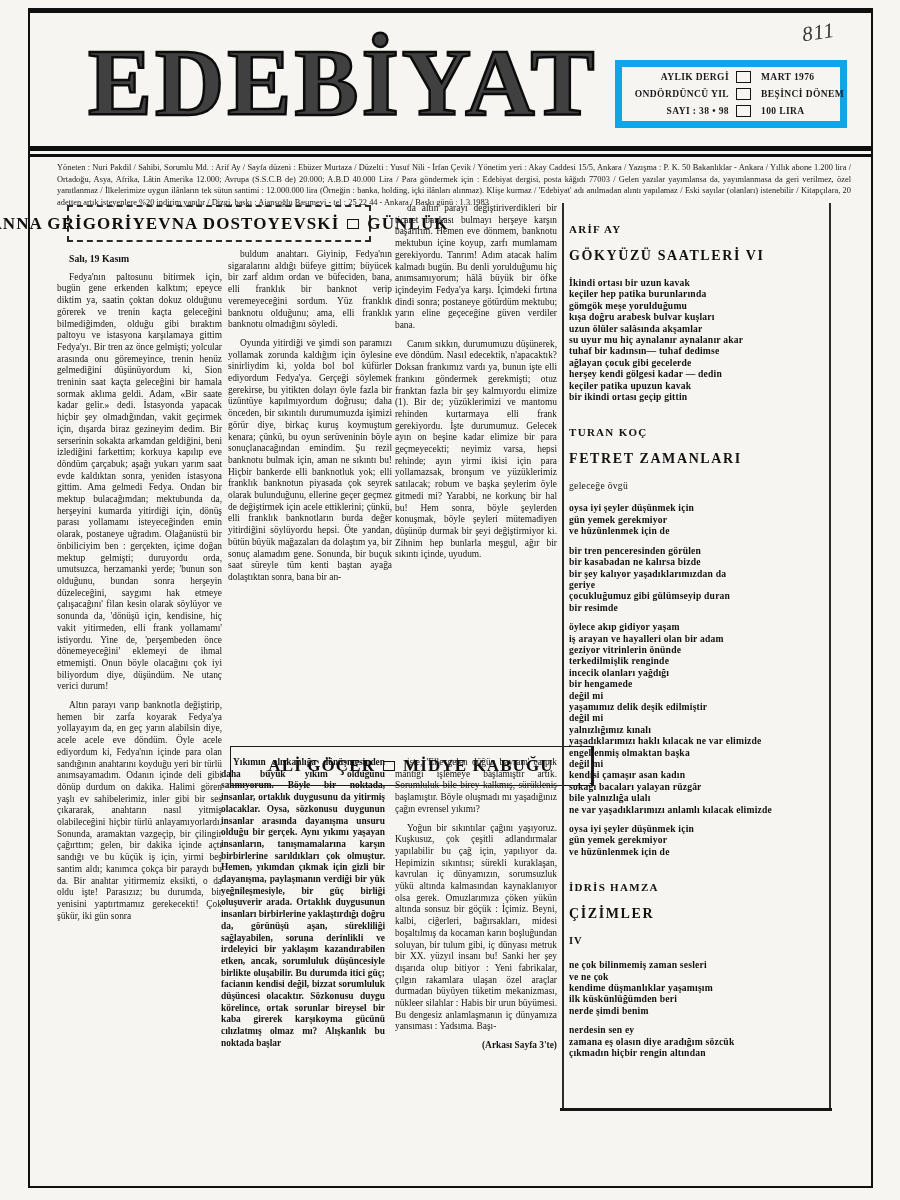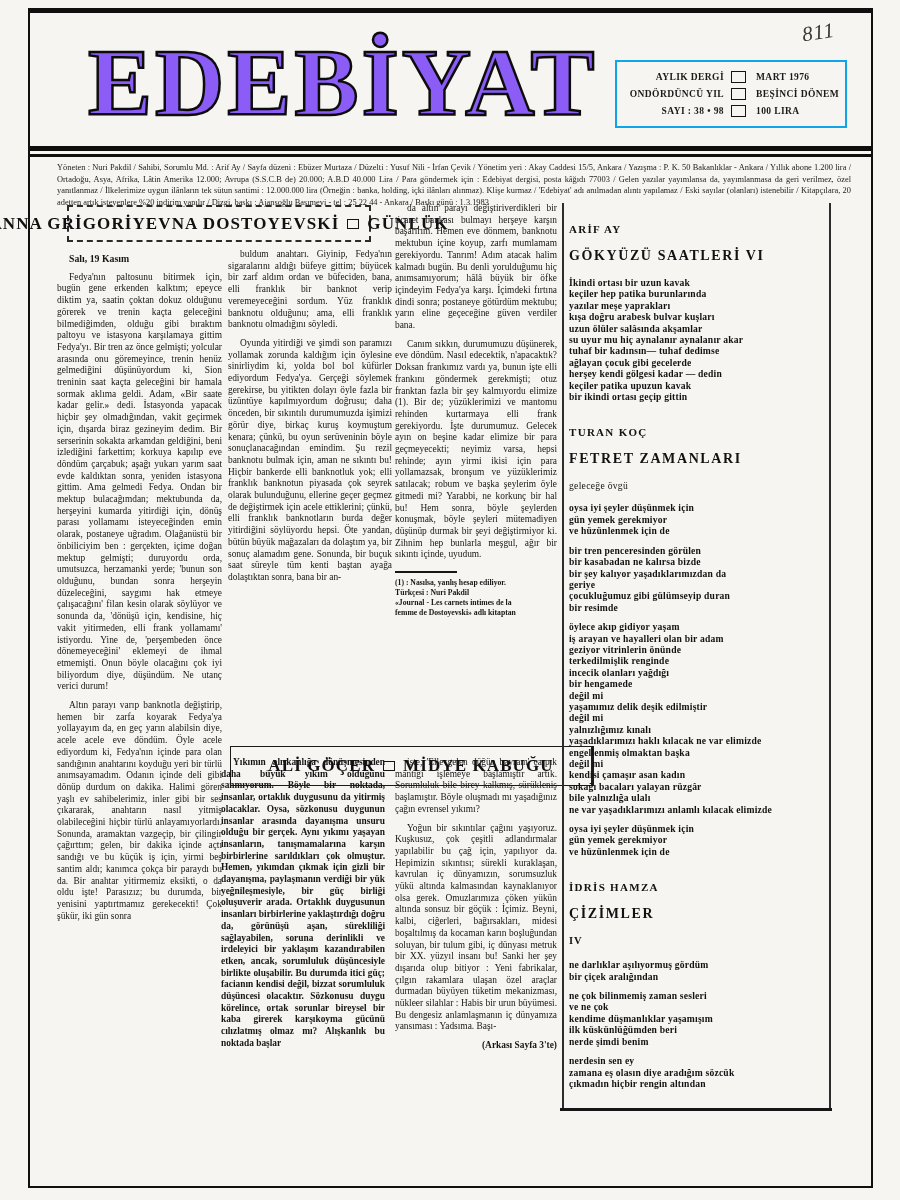--- a/index.html
+++ b/index.html
@@ -10,23 +10,23 @@
   .frame{position:absolute;background:#101010;}
   .frame-top{left:28px;top:8px;width:845px;height:5px;}
   .frame-left{left:28px;top:8px;width:2px;height:1180px;}
   .frame-right{left:871px;top:8px;width:2px;height:1180px;}
   .frame-bottom{left:28px;top:1186px;width:845px;height:2px;}
 
   .handwritten{position:absolute;left:802px;top:20px;font-size:21px;font-style:italic;
     color:#3a3a3a;transform:rotate(-9deg);letter-spacing:1px;}
 
   .masthead-title{position:absolute;left:88px;top:34px;font-size:96px;line-height:1.02;
-    font-weight:bold;letter-spacing:3px;color:#8b5cf6;-webkit-text-stroke:2.5px #0c0c0c;}
-
-  .info-box{position:absolute;left:615px;top:60px;width:232px;height:68px;border:2px solid #0ea5e9;
+    font-weight:bold;letter-spacing:3px;color:#404040;-webkit-text-stroke:2.5px #0c0c0c;}
+
+  .info-box{position:absolute;left:615px;top:60px;width:232px;height:68px;border:7px solid #0ea5e9;
     display:flex;flex-direction:column;justify-content:center;gap:5px;padding:4px 8px;box-sizing:border-box;}
   .info-row{display:grid;grid-template-columns:106px 18px auto;align-items:center;}
   .info-left{font-size:9.5px;font-weight:bold;letter-spacing:0.4px;text-align:right;padding-right:7px;white-space:nowrap;}
   .checkbox{width:13px;height:10px;border:1.5px solid #141414;display:inline-block;}
   .info-right{font-size:9.5px;font-weight:bold;letter-spacing:0.4px;padding-left:7px;white-space:nowrap;}
 
   .rule-a{position:absolute;left:30px;top:146px;width:842px;height:5px;background:#0e0e0e;}
   .rule-b{position:absolute;left:30px;top:154px;width:842px;height:3px;background:#0e0e0e;}
 
   .imprint{position:absolute;left:57px;top:162px;width:794px;font-size:8.4px;line-height:1.38;
@@ -128,29 +128,20 @@
           <p class="paragraph">buldum anahtarı. Giyinip, Fedya'nın sigaralarını aldığı büfeye gittim; büyücek bir zarf aldım ordan ve büfeciden, bana, elli franklık bir banknot verip veremeyeceğini sordum. Yüz franklık banknotu olduğunu; ama, elli franklık banknotu olmadığını söyledi.</p>
           <p class="paragraph">Oyunda yitirdiği ve şimdi son paramızı yollamak zorunda kaldığım için öylesine sinirliydim ki, yolda bol bol küfürler ediyordum Fedya'ya. Gerçeği söylemek gerekirse, bu yitikten dolayı öyle fazla bir üzüntüye kapılmıyordum doğrusu; daha önceden, bir sıkıntılı durumumuzda işimizi görür diye, birkaç kuruş koymuştum kenara; çünkü, bu oyun serüveninin böyle sonuçlanacağından emindim. Şu rezil banknotu bulmak için, aman ne sıkıntı bu! Hiçbir bankerde elli banknotluk yok; elli franklık banknotun piyasada çok seyrek olarak bulunduğunu, ellerine geçer geçmez de değiştirmek için acele ettiklerini; çünkü, elli franklık banknotların burda değer yitirdiğini söylüyordu hepsi. Öte yandan, bütün büyük mağazaları da dolaştım ya, bir sonuç alamadım gene. Sonunda, bir buçuk saat süreyle tüm kenti baştan ayağa dolaştıktan sonra, bana bir an-</p>
         </div>
     </div>
 
     <div class="body-col col3a">
       <div>
           <p class="paragraph">da altın parayı değiştiriverdikleri bir ticaret bankası bulmayı herşeye karşın başarırım. Hemen eve dönmem, banknotu mektubun içine koyup, zarfı mumlamam gerekiyordu. Tanrım! Adım atacak halim kalmadı bugün. Bu denli yorulduğumu hiç anımsamıyorum; hâlâ büyük bir öfke içindeyim Fedya'ya karşı. İçimdeki fırtına dindi sonra; postaneye götürdüm mektubu; yarın eline geçeceğine güven verdiler bana.</p>
           <p class="paragraph">Canım sıkkın, durumumuzu düşünerek, eve döndüm. Nasıl edecektik, n'apacaktık? Doksan frankımız vardı ya, bunun işte elli frankını göndermek gerekmişti; otuz franktan fazla bir şey kalmıyordu elimize (1). Bir de; yüzüklerimizi ve mantomu rehinden kurtarmaya elli frank gerekiyordu. İşte durumumuz. Gelecek ayın on beşine kadar elimize bir para geçmeyecekti; neyimiz varsa, hepsi rehinde; ayın yirmi ikisi için para yollamazsak, bronşum ve yüzüklerimiz satılacak; robum ve başka şeylerim öyle gitmedi mi? Yarabbi, ne korkunç bir hal bu! Hem sonra, böyle şeylerden konuşmak, böyle şeyleri mütemadiyen düşünüp durmak bir şeyi değiştirmiyor ki. Zihnim hep bunlarla meşgul, ağır bir sıkıntı içinde, uyudum.</p>
         </div>
-      <div class="footnote">
-        <div class="footnote-rule"></div>
-        <div>
-            <p class="footnote-line">(1) : Nasılsa, yanlış hesap ediliyor.</p>
-            <p class="footnote-line">Türkçesi : Nuri Pakdil</p>
-            <p class="footnote-line">«Journal - Les carnets intimes de la</p>
-            <p class="footnote-line">femme de Dostoyevski» adlı kitaptan</p>
-          </div>
-      </div>
     </div>
 
     <div class="art-header art2-header">
       <span>ALİ GÖÇER</span>
       <span class="square-glyph"></span>
       <span>MİDYE KABUĞU</span>
     </div>
 
     <div class="body-col col2b">
       <div>
@@ -172,21 +163,21 @@
 
     <div class="poems-col">
 
       <div class="poem">
         <div class="poem-author">ARİF AY</div>
         <div class="poem-title">GÖKYÜZÜ SAATLERİ VI</div>
         <div>
             <div class="stanza">
               <div class="poem-line">İkindi ortası bir uzun kavak</div>
               <div class="poem-line">keçiler hep patika burunlarında</div>
-              <div class="poem-line">yazılar meşe yaprakları</div>
+              <div class="poem-line">gömgök meşe yorulduğumu</div>
               <div class="poem-line">kışa doğru arabesk bulvar kuşları</div>
               <div class="poem-line">uzun ölüler salâsında akşamlar</div>
               <div class="poem-line">su uyur mu hiç aynalanır aynalanır akar</div>
               <div class="poem-line">tuhaf bir kadınsın— tuhaf dedimse</div>
               <div class="poem-line">ağlayan çocuk gibi gecelerde</div>
               <div class="poem-line">herşey kendi gölgesi kadar — dedin</div>
               <div class="poem-line">keçiler patika upuzun kavak</div>
               <div class="poem-line">bir ikindi ortası geçip gittin</div>
             </div>
           </div>
@@ -236,24 +227,20 @@
             </div>
           </div>
       </div>
 
       <div class="poem">
         <div class="poem-author">İDRİS HAMZA</div>
         <div class="poem-title">ÇİZİMLER</div>
         <div class="poem-numeral">IV</div>
         <div>
             <div class="stanza">
-              <div class="poem-line">ne darlıklar aşılıyormuş gördüm</div>
-              <div class="poem-line">bir çiçek aralığından</div>
-            </div>
-            <div class="stanza">
               <div class="poem-line">ne çok bilinmemiş zaman sesleri</div>
               <div class="poem-line">ve ne çok</div>
               <div class="poem-line">kendime düşmanlıklar yaşamışım</div>
               <div class="poem-line">ilk küskünlüğümden beri</div>
               <div class="poem-line">nerde şimdi benim</div>
             </div>
             <div class="stanza">
               <div class="poem-line">nerdesin sen ey</div>
               <div class="poem-line">zamana eş olasın diye aradığım sözcük</div>
               <div class="poem-line">çıkmadın hiçbir rengin altından</div>

